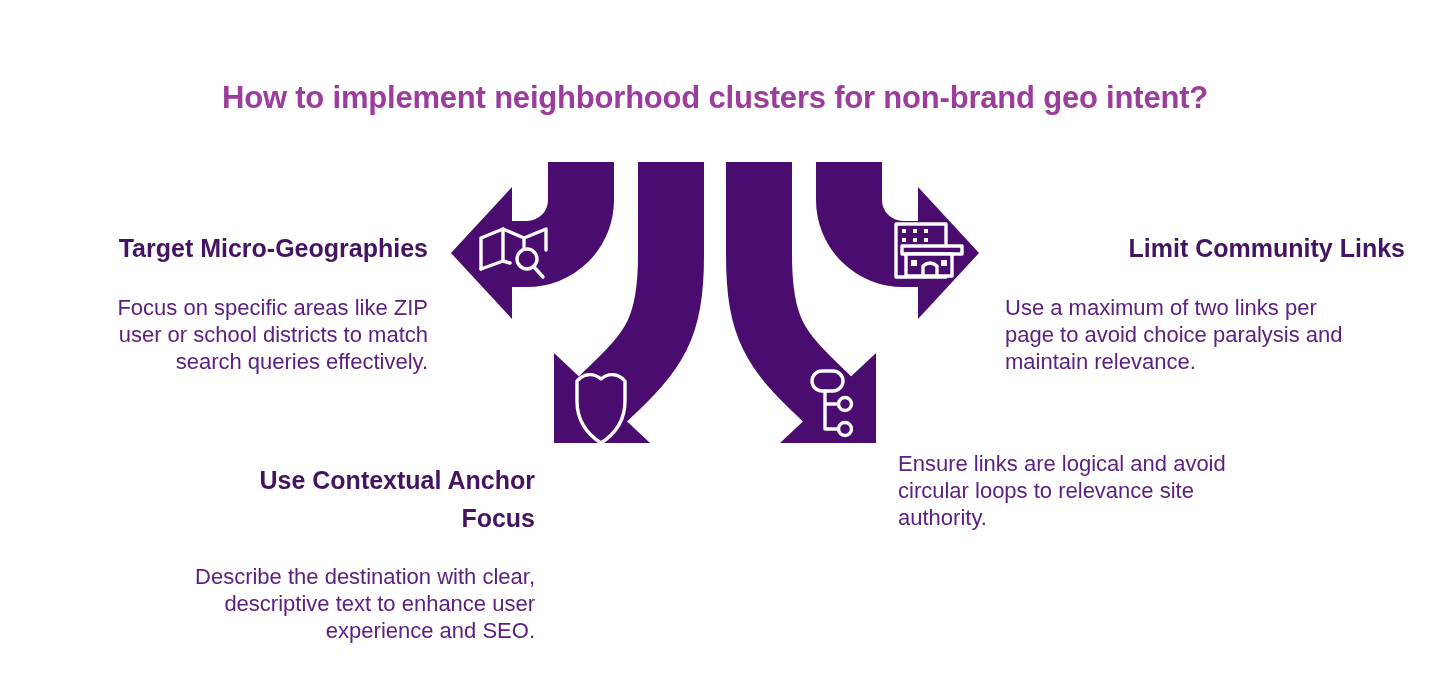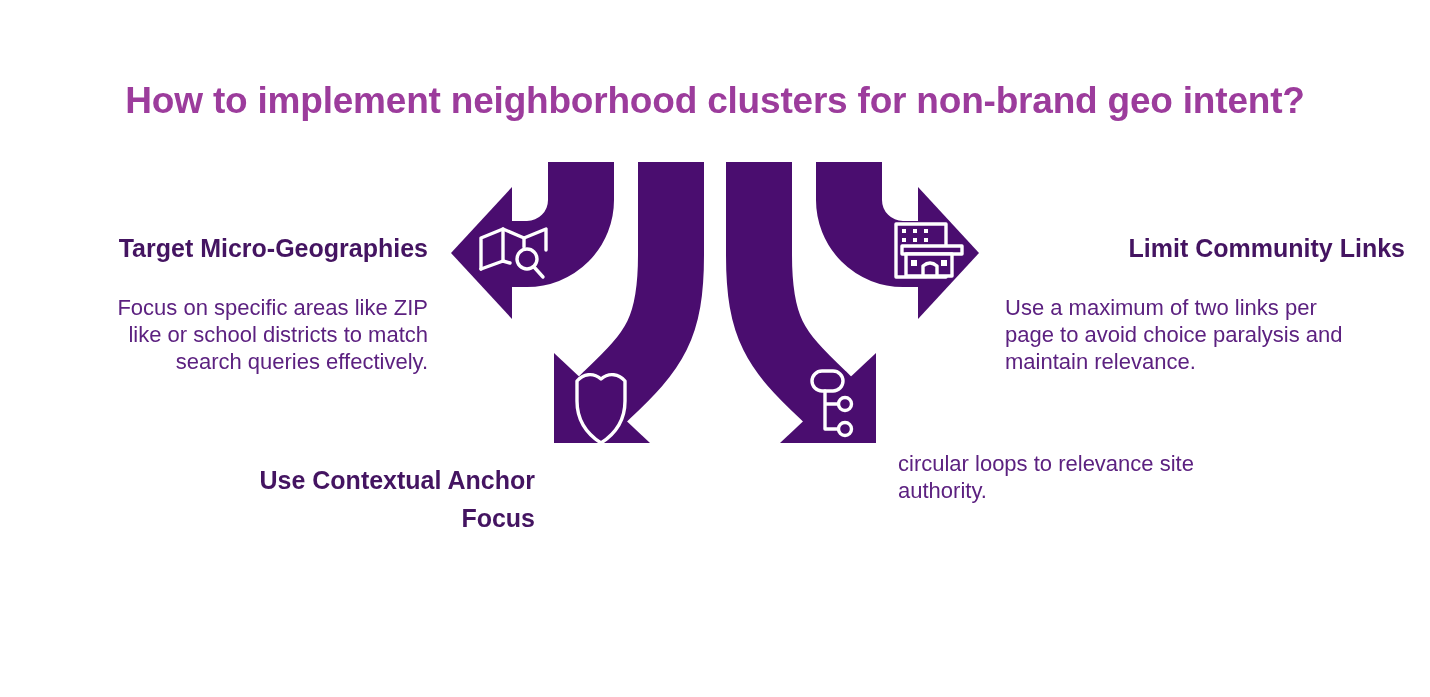--- a/index.html
+++ b/index.html
@@ -12,21 +12,21 @@
   }
   *{margin:0;padding:0;box-sizing:border-box;}
   html,body{background:#fff;}
   .canvas{
     position:relative;width:1430px;height:697px;overflow:hidden;
     background:var(--c-background);
     font-family:"Liberation Sans",sans-serif;
   }
   .title{
     position:absolute;left:0;top:80px;width:1430px;
-    text-align:center;font-size:37px;font-weight:bold;letter-spacing:-0.2px;
+    text-align:center;font-size:31px;font-weight:bold;letter-spacing:-0.2px;
     color:var(--c-title-text);
   }
   .arrows-svg{position:absolute;left:440px;top:150px;width:550px;height:310px;}
   .band{fill:none;stroke:var(--c-arrow);stroke-width:66;}
   .head{fill:var(--c-arrow);stroke:none;}
   .icon{stroke:var(--c-icon-stroke);stroke-width:3.4;fill:none;stroke-linecap:round;stroke-linejoin:round;}
   .icon .dot{fill:var(--c-icon-stroke);stroke:none;}
   .icon .panel{fill:var(--c-arrow);}
   .block{position:absolute;}
   .block h2{
@@ -99,43 +99,49 @@
       <circle cx="845" cy="429" r="6.5"></circle>
     </g>
   </svg>
 
   <section class="block pos-tl">
     <h2>
       <span class="hl">Target Micro-Geographies</span>
     </h2>
     <p>
       <span class="bl">Focus on specific areas like ZIP</span>
-      <span class="bl">like or school districts to match</span>
+      <span class="bl">user or school districts to match</span>
       <span class="bl">search queries effectively.</span>
     </p>
   </section>
 
   <section class="block pos-tr">
     <h2>
       <span class="hl">Limit Community Links</span>
     </h2>
     <p>
       <span class="bl">Use a maximum of two links per</span>
       <span class="bl">page to avoid choice paralysis and</span>
       <span class="bl">maintain relevance.</span>
     </p>
   </section>
 
   <section class="block pos-bl">
     <h2>
       <span class="hl">Use Contextual Anchor</span>
       <span class="hl">Focus</span>
     </h2>
+    <p>
+      <span class="bl">Describe the destination with clear,</span>
+      <span class="bl">descriptive text to enhance user</span>
+      <span class="bl">experience and SEO.</span>
+    </p>
   </section>
 
   <section class="block pos-br">
     <p>
+      <span class="bl">Ensure links are logical and avoid</span>
       <span class="bl">circular loops to relevance site</span>
       <span class="bl">authority.</span>
     </p>
   </section>
 
 </div>
 
 </body></html>

